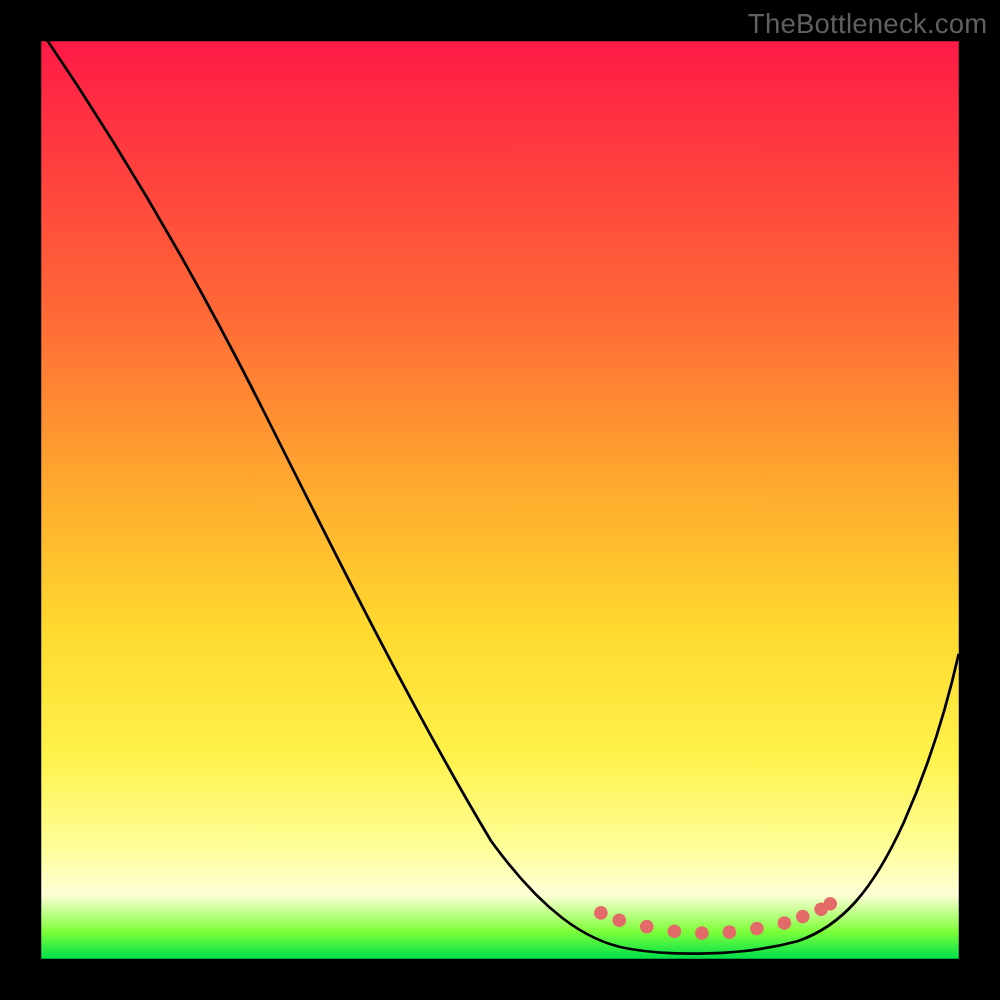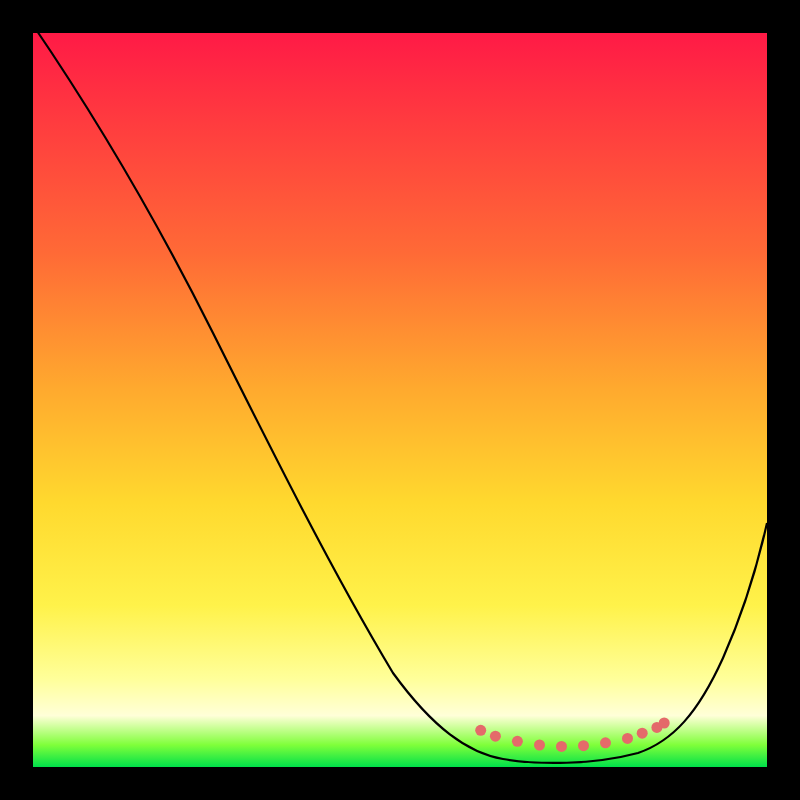--- a/index.html
+++ b/index.html
@@ -53,20 +53,21 @@
     stroke-width: 2.2;
     stroke-linejoin: round;
   }
   .dots circle {
     fill: #e46a6a;
   }
 </style>
 </head>
 <body>
 <div class="frame">
+  <div class="watermark">TheBottleneck.com</div>
   <div class="plot">
     <svg class="curve" viewBox="0 0 734 734">
       <path class="curve-path" d="M 0 -8 C 60 80, 120 180, 180 300 C 240 420, 300 540, 360 640 C 400 695, 435 720, 470 726 C 505 732, 560 732, 605 720 C 640 708, 665 680, 690 625 C 710 580, 725 530, 734 490"></path>
       <g class="dots">
           <circle cx="447.7" cy="697.3" r="5.5"></circle>
           <circle cx="462.4" cy="703.2" r="5.5"></circle>
           <circle cx="484.4" cy="708.3" r="5.5"></circle>
           <circle cx="506.5" cy="712.0" r="5.5"></circle>
           <circle cx="528.5" cy="713.4" r="5.5"></circle>
           <circle cx="550.5" cy="712.7" r="5.5"></circle>

